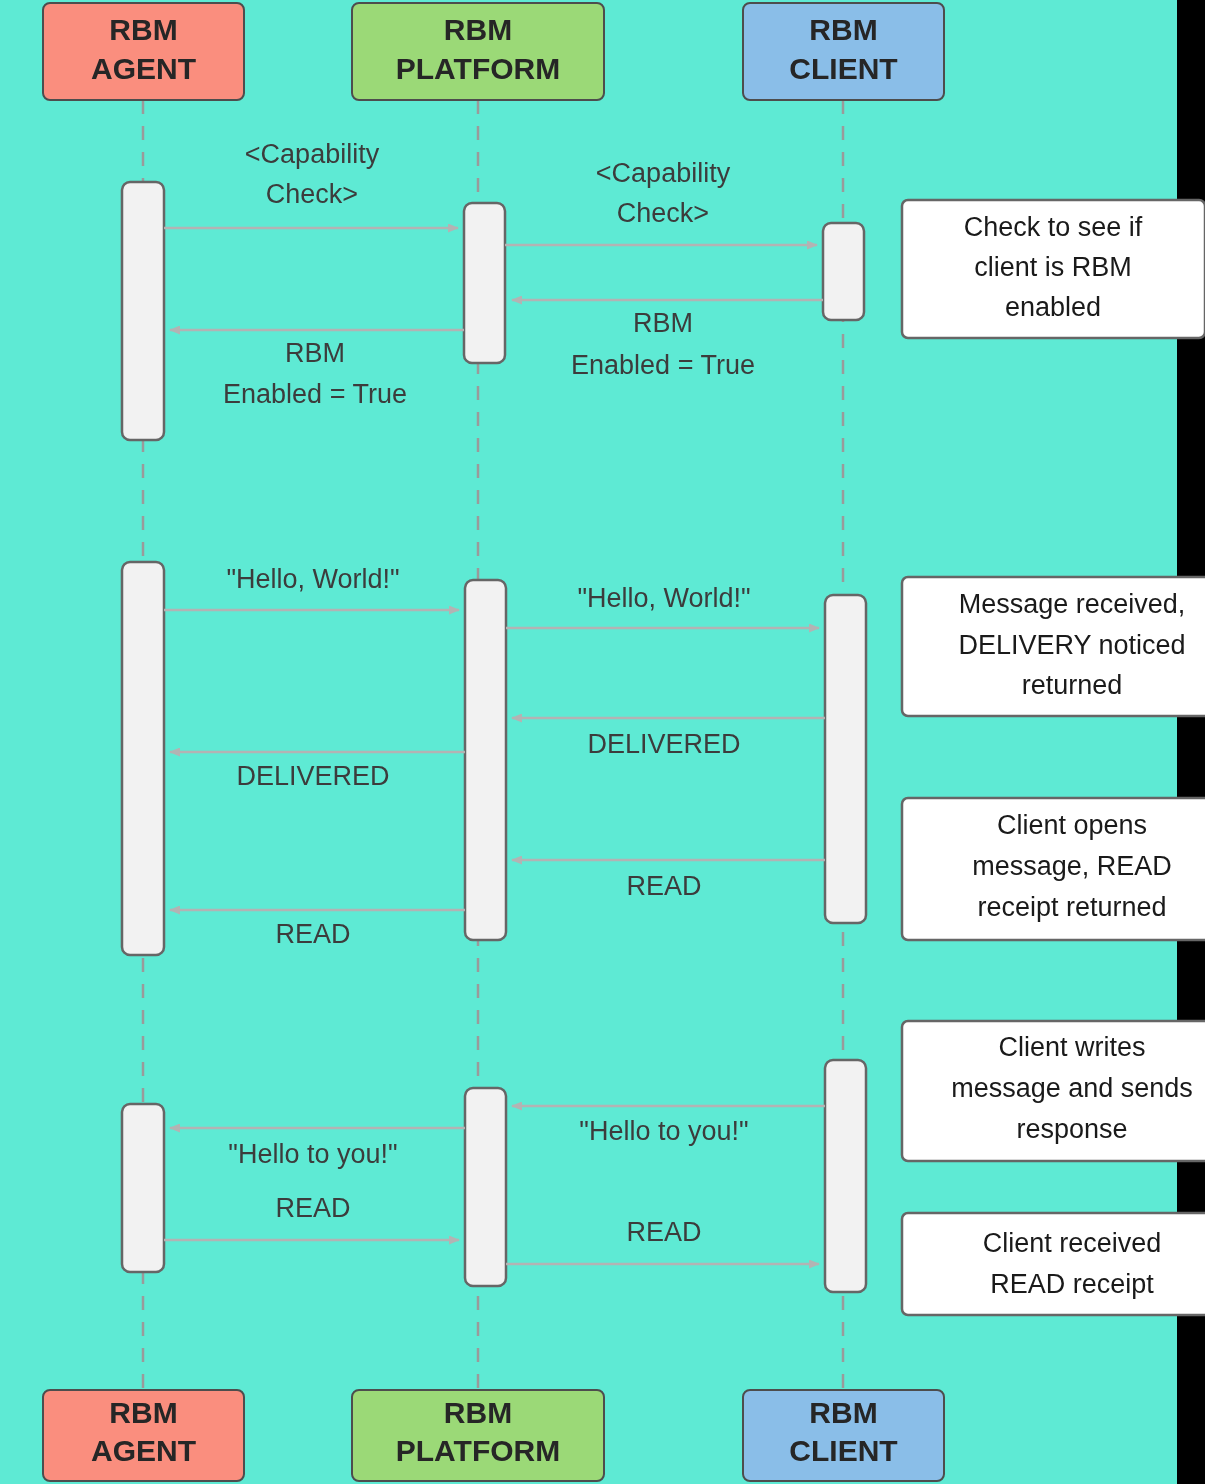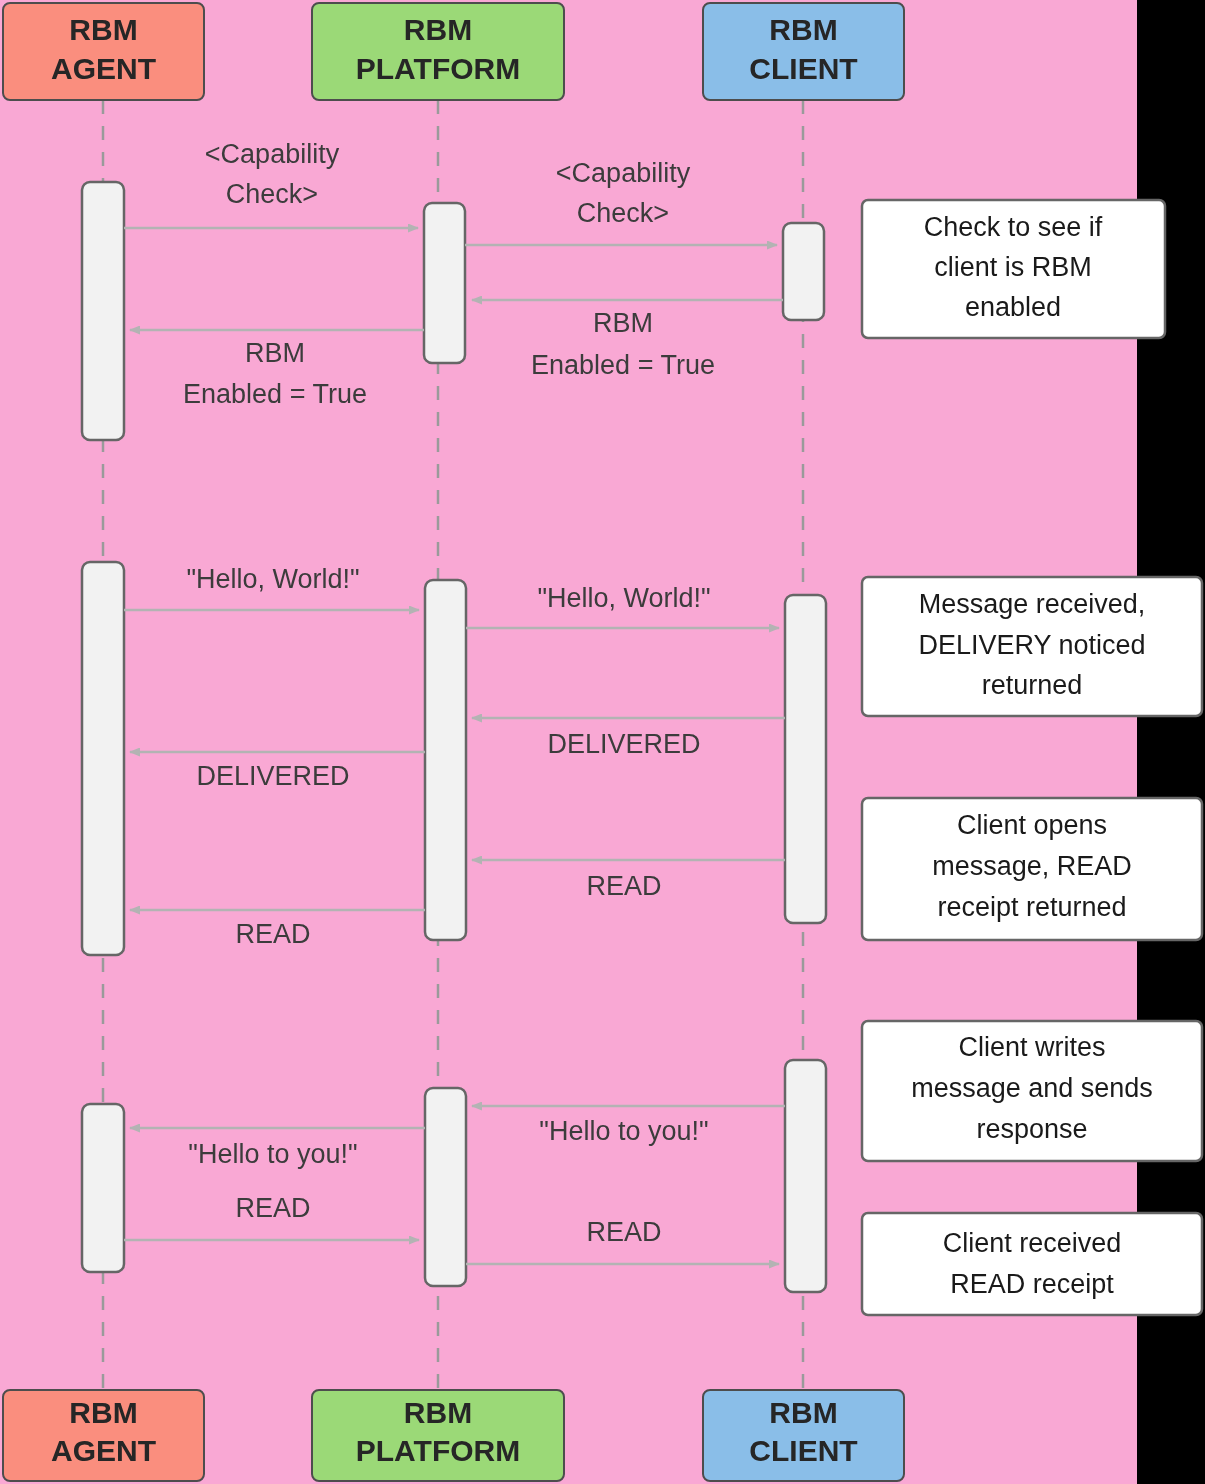--- a/index.html
+++ b/index.html
@@ -10,21 +10,22 @@
   body {
     width: 1205px;
     height: 1484px;
     font-family: "Liberation Sans", sans-serif;
     overflow: hidden;
   }
   #diagram-root {
     position: relative;
     width: 1137px;
     height: 1484px;
-    background: #f9a8d4;
+    background: #5eead4;
+    padding-left: 40px;
   }
   svg.seq-canvas {
     display: block;
     width: 1205px;
     height: 1484px;
   }
   .lifeline-box-rect {
     stroke: #4d4d4d;
     stroke-width: 2;
     rx: 7; ry: 7;

